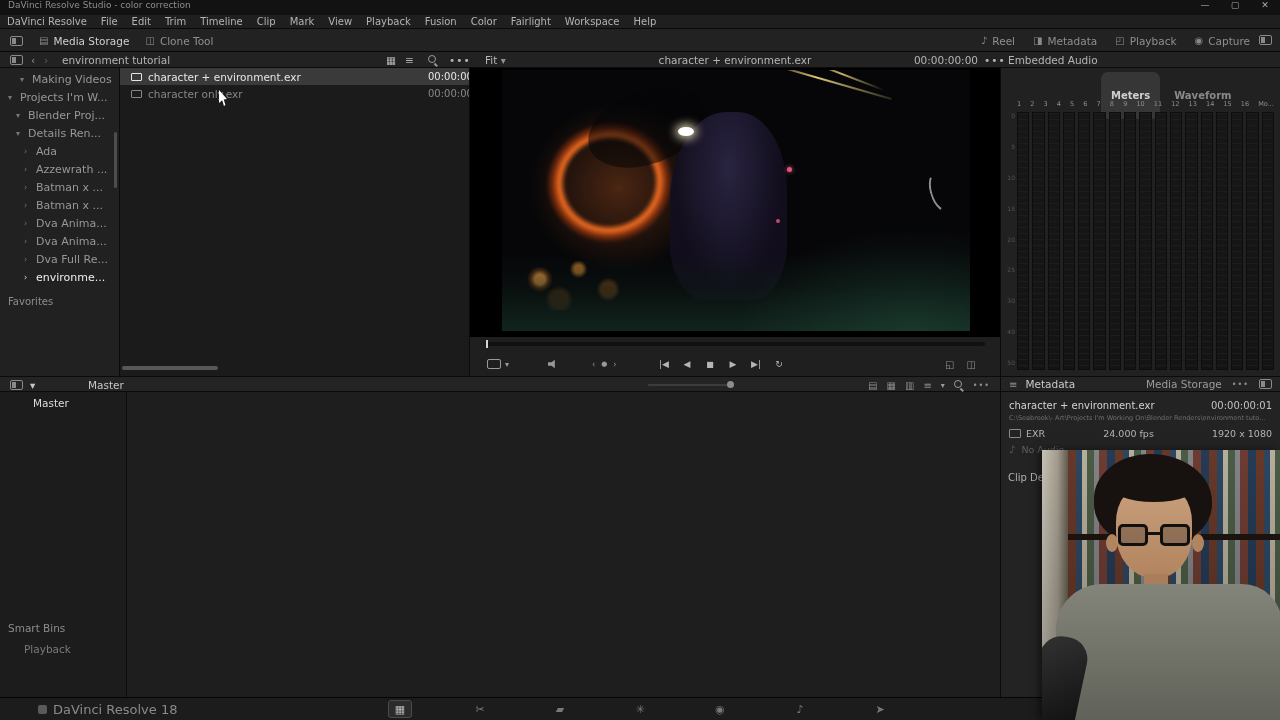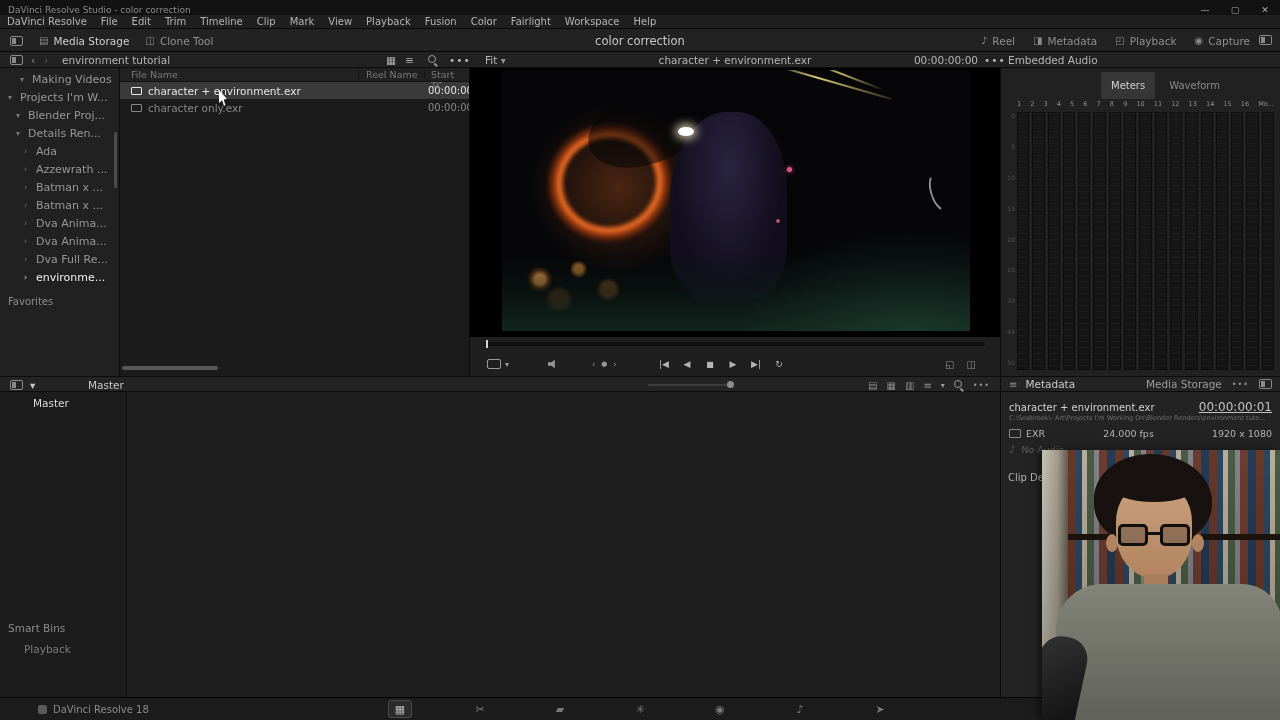--- a/index.html
+++ b/index.html
@@ -1,20 +1,20 @@
 <!DOCTYPE html>
 <html><head>
 <meta charset="utf-8">
 <style>
   html,body{margin:0;padding:0;width:1280px;height:720px;background:#101010;overflow:hidden;}
   *{box-sizing:border-box;font-family:"DejaVu Sans","Liberation Sans",sans-serif;}
   #root{position:relative;width:1280px;height:720px;background:#1e1e1e;font-size:10.5px;color:#9a9a9a;overflow:hidden;}
 
   
-  #titlebar{position:absolute;left:0;top:0;width:1280px;height:15px;background:#121212;display:flex;align-items:flex-end;}
+  #titlebar{position:absolute;left:0;top:0;width:1280px;height:15px;background:#121212;display:flex;align-items:flex-start;}
   #titlebar .t-title{margin-left:8px;font-size:9px;color:#8d8d8d;}
   #titlebar .winbtns{margin-left:auto;display:flex;}
   #titlebar .winbtns span{width:30px;text-align:center;font-size:9px;color:#aaa;cursor:default;}
 
   
   #menubar{position:absolute;left:0;top:15px;width:1280px;height:14px;background:#1f1f1f;display:flex;align-items:center;border-bottom:1px solid #0a0a0a;}
   #menubar span{padding:0 7px;font-size:10px;color:#b3b3b3;}
 
   
   #toolbar{position:absolute;left:0;top:29px;width:1280px;height:23px;background:#222;border-bottom:1px solid #070707;}
@@ -90,21 +90,21 @@
   #scrubber{position:absolute;left:15px;right:15px;top:274px;height:4px;background:#101010;border-radius:2px;}
   #playhead{position:absolute;left:1px;top:-2px;width:2px;height:8px;background:#d5d5d5;}
   #transport{position:absolute;left:0;right:0;top:286px;height:20px;}
   #transport .tr{position:absolute;top:0;height:20px;display:flex;align-items:center;gap:4px;color:#b5b5b5;}
   .t-btn{font-size:9px;color:#b5b5b5;width:16px;text-align:center;}
   .t-small{font-size:8px;color:#999;}
 
   
   #audiopanel{position:absolute;left:1000px;top:68px;width:280px;height:308px;background:#212121;border-left:1px solid #0b0b0b;}
   #audiotabs{position:absolute;left:100px;top:4px;display:flex;gap:4px;}
-  .atab{padding:8px 10px;font-size:10px;color:#8a8a8a;border-radius:2px;}
+  .atab{padding:18px 10px;font-size:10px;color:#8a8a8a;border-radius:7px;font-weight:bold;}
   .atab.active{background:#363636;color:#d0d0d0;}
   #channels{position:absolute;left:16px;right:6px;top:32px;display:flex;justify-content:space-between;}
   #channels span{font-size:6.5px;color:#8f8f8f;}
   #meters{position:absolute;left:16px;right:6px;top:44px;bottom:6px;display:flex;gap:3px;}
   .meter-strip{flex:1;background:
       repeating-linear-gradient(to bottom,#1d1d1d 0 1px,transparent 1px 6px),
       linear-gradient(#171717,#141414);border:1px solid #0d0d0d;}
   #dbscale{position:absolute;left:2px;top:44px;bottom:10px;width:12px;display:flex;flex-direction:column;justify-content:space-between;align-items:flex-end;}
   #dbscale span{font-size:6px;color:#555;}
 
@@ -129,21 +129,21 @@
   .pool-clip .clip-label{margin-top:4px;text-align:center;font-size:9px;color:#9b9b9b;white-space:nowrap;overflow:hidden;}
 
   
   #metapanel{position:absolute;left:1000px;top:376px;width:280px;height:321px;background:#232323;border-left:1px solid #0b0b0b;}
   #metahead{position:relative;height:16px;background:#242424;border-top:1px solid #0b0b0b;border-bottom:1px solid #0b0b0b;display:flex;align-items:center;padding:0 8px;gap:8px;}
   #metahead .mh-title{font-size:10.5px;color:#c9c9c9;}
   #metahead .mh-right{margin-left:auto;display:flex;align-items:center;gap:10px;color:#9a9a9a;font-size:10.5px;}
   .meta-row{position:absolute;left:0;right:0;display:flex;align-items:center;padding:0 8px;}
   #meta-name{top:24px;}
   #meta-name .nm{font-size:10px;color:#d2d2d2;white-space:nowrap;overflow:hidden;flex:1;}
-  #meta-name .dur{font-size:12px;color:#c2c2c2;text-decoration:underline;}
+  #meta-name .dur{font-size:10px;color:#c2c2c2;}
   #meta-path{top:38px;font-size:6.5px;color:#6e6e6e;white-space:nowrap;overflow:hidden;display:block;}
   #meta-info{top:52px;justify-content:space-between;}
   #meta-info .grp{display:flex;align-items:center;gap:5px;font-size:9.5px;color:#b3b3b3;}
   #meta-audio{top:68px;gap:6px;font-size:9.5px;color:#5d5d5d;}
   #meta-clipdetails{position:absolute;left:7px;top:96px;font-size:10px;color:#b0b0b0;}
 
   
   #webcam{position:absolute;left:1042px;top:450px;width:238px;height:270px;overflow:hidden;z-index:40;background:#3a2a1c;box-shadow:-3px 0 8px rgba(0,0,0,.5);}
   .wc-wall{position:absolute;left:0;top:0;width:26px;height:100%;background:linear-gradient(90deg,#e2dccd,#b9b1a1 60%,#6f675a);}
   .wc-books{position:absolute;left:26px;right:0;top:0;height:100%;
@@ -156,21 +156,21 @@
   .wc-ear{position:absolute;top:84px;width:12px;height:18px;background:#b2845f;border-radius:50%;}
   .wc-glasses .lens{position:absolute;top:0;width:30px;height:22px;border:3px solid #101010;border-radius:5px;background:rgba(25,25,30,.28);}
   .wc-glasses{position:absolute;left:76px;top:74px;width:72px;height:26px;}
   .wc-glasses .bridge{position:absolute;left:30px;top:8px;width:12px;height:3px;background:#101010;}
   .wc-neck{position:absolute;left:102px;top:124px;width:24px;height:16px;background:#a97e5b;}
   .wc-body{position:absolute;left:14px;top:134px;width:226px;height:140px;background:linear-gradient(#83857a,#5f6158);border-radius:46px 40px 0 0;}
   .wc-mic{position:absolute;left:-8px;top:186px;width:48px;height:96px;background:linear-gradient(145deg,#333,#0e0e0e);border-radius:22px 22px 10px 10px;transform:rotate(12deg);}
 
   
   #bottombar{position:absolute;left:0;top:697px;width:1280px;height:23px;background:#1c1c1c;border-top:1px solid #050505;}
-  #bottombar .app{position:absolute;left:38px;top:0;height:23px;display:flex;align-items:center;gap:6px;font-size:10px;color:#8a8a8a;}
+  #bottombar .app{position:absolute;left:38px;top:0;height:23px;display:flex;align-items:center;gap:6px;font-size:13px;color:#8a8a8a;}
   #bottombar .logo{width:9px;height:9px;border-radius:2px;background:#5a5a5a;}
   #pages{position:absolute;left:388px;top:2px;display:flex;}
   .page-btn{width:24px;height:18px;margin-right:56px;display:flex;align-items:center;justify-content:center;border-radius:3px;}
   .page-btn .page-glyph{font-size:11px;color:#787878;}
   .page-btn.active{border:1px solid #4a4a4a;background:#2b2b2b;}
   .page-btn.active .page-glyph{color:#b5b5b5;}
 
   
   #cursor{position:absolute;left:219px;top:90px;width:11px;height:16px;background:#fff;z-index:60;
     clip-path:polygon(0 0,0 82%,29% 64%,45% 100%,58% 94%,43% 59%,72% 57%);filter:drop-shadow(0 1px 1px rgba(0,0,0,.9));}
@@ -218,21 +218,20 @@
             <span class="tb-glyph">▤</span>
             <span>Media Storage</span>
           </span>
 
           <span class="tb-item">
             <span class="tb-glyph">◫</span>
             <span>Clone Tool</span>
           </span>
         </span>
     </div>
-    <div class="center-title">color correction</div>
     <div class="tb-right">
 
         <span class="tb-item">
           <span class="tb-glyph">♪</span>
           <span>Reel</span>
         </span>
 
         <span class="tb-item">
           <span class="tb-glyph">◨</span>
           <span>Metadata</span>
@@ -336,27 +335,20 @@
         <div class="tree-item selected" style="padding-left: 24px;">
           <span class="tw">›</span>
           <span class="tl">environme...</span>
         </div>
       </div>
     <div id="favorites-label">Favorites</div>
     <div id="tree-scroll"></div>
   </div>
 
   <div id="filelist">
-    <div id="colheader">
-      <span style="left:11px;">File Name</span>
-      <span style="left:246px;">Reel Name</span>
-      <span style="left:311px;">Start TC</span>
-      <span class="sep" style="left:238px;"></span>
-      <span class="sep" style="left:304px;"></span>
-    </div>
     <div>
 
         <div class="file-row selected">
           <span class="icon-film"></span>
           <span class="fname">character + environment.exr</span>
           <span class="ftc">00:00:00:00</span>
         </div>
 
         <div class="file-row">
           <span class="icon-film"></span>

